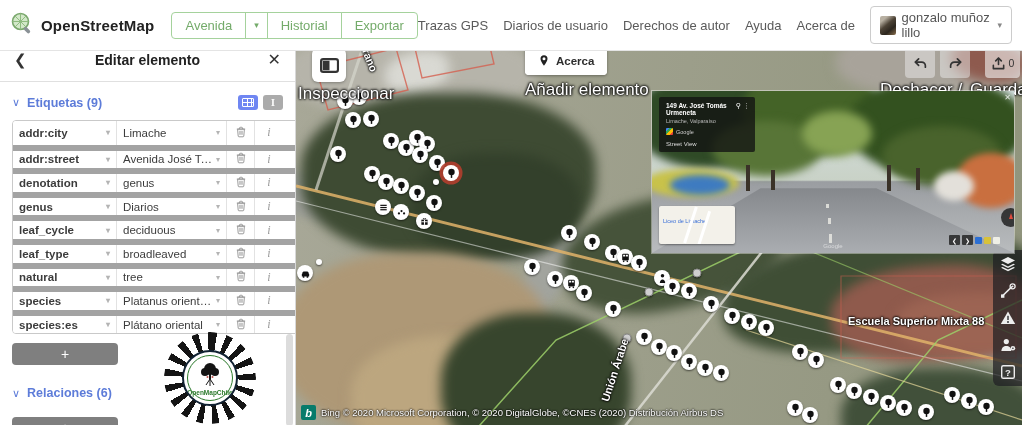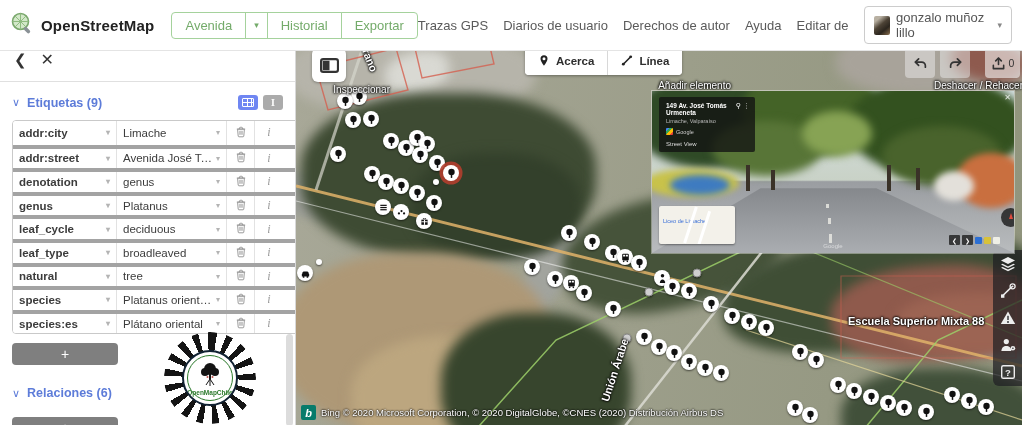--- a/index.html
+++ b/index.html
@@ -40,21 +40,21 @@
   .sec-icons { margin-left:auto; display:flex; gap:5px; }
   .mini-btn { width:20px; height:15px; border-radius:3px; display:flex; align-items:center; justify-content:center; cursor:pointer; }
   .mini-btn.blue { background:#6f86f2; }
   .mini-btn.gray { background:#ababab; }
   .grid-glyph { width:12px; height:9px; border:1px solid #fff; border-radius:1px;
                 background:linear-gradient(#fff,#fff) 0 3px/12px 1px no-repeat,
                            linear-gradient(#fff,#fff) 4px 0/1px 9px no-repeat,
                            linear-gradient(#fff,#fff) 8px 0/1px 9px no-repeat; }
   .ibeam-glyph { color:#fff; font-size:10px; font-family:"Liberation Serif",serif; font-weight:bold; }
   .tag-table { margin:2px 12px 0 12px; width:308px; border:1px solid #c9c9c9; border-radius:4px; overflow:hidden; }
-  .tag-row { display:flex; height:23.6px; border-top:4px solid #a3a3a3; background:#fff; }
+  .tag-row { display:flex; height:23.6px; border-top:6px solid #a3a3a3; background:#fff; }
   .tag-row:first-child { border-top:none; }
   .cell { display:flex; align-items:center; font-size:11.5px; padding:0 6px; position:relative; }
   .keycell { width:104px; border-right:1px solid #e2e2e2; font-weight:bold; color:#3c3c3c; }
   .valcell { width:110px; border-right:1px solid #e2e2e2; color:#3c3c3c; font-weight:normal; }
   .cell .celltext { overflow:hidden; white-space:nowrap; text-overflow:ellipsis; flex:1; }
   .cellcaret { color:#b4b4b4; font-size:8px; margin-left:3px; }
   .rowbtn { width:28px; display:flex; align-items:center; justify-content:center; cursor:pointer; border-right:1px solid #e2e2e2; }
   .rowbtn:last-child { border-right:none; }
   .info-i { font-family:"Liberation Serif",serif; font-style:italic; color:#9a9a9a; font-size:12px; }
   .add-btn { width:106px; height:22px; margin:9px 0 0 12px; background:#7f7f7f; color:#fff; border:none;
@@ -80,22 +80,22 @@
   .markers-layer { pointer-events:none; }
   .marker { position:absolute; width:16px; height:16px; border-radius:50%; background:#fff;
             box-shadow:0 1px 2px rgba(0,0,0,.55); display:flex; align-items:center; justify-content:center;
             transform:translate(-50%,-50%); pointer-events:auto; cursor:pointer; }
   .marker svg { width:11px; height:11px; }
   .marker.selected { box-shadow:0 0 0 3.5px rgba(178,62,45,.9), 0 1px 2px rgba(0,0,0,.5); }
   .marker.vertex { width:9px; height:9px; background:#cfcfcf; border:1.5px solid #8a8a8a; }
   .marker.dot { width:6px; height:6px; }
   .street-label { position:absolute; color:#fff; font-size:11px; font-weight:bold; white-space:nowrap;
                   text-shadow:0 0 2px #000,0 0 2px #000,0 0 3px #000; pointer-events:none; }
-  .maplabel { position:absolute; color:#fff; font-size:10px; text-align:right;
-              text-shadow:0 0 2px #000,0 0 3px #000,0 0 3px #000; pointer-events:none;margin-left:28px; }
+  .maplabel { position:absolute; color:#fff; font-size:17px; text-align:left;
+              text-shadow:0 0 2px #000,0 0 3px #000,0 0 3px #000; pointer-events:none; }
 
   .inspect-btn { position:absolute; left:16px; top:10px; width:34px; height:34px; background:#fff;
                  border:none; border-radius:6px; display:flex; align-items:center; justify-content:center;
                  cursor:pointer; box-shadow:0 1px 3px rgba(0,0,0,.3); z-index:8; }
   .mode-group { position:absolute; left:229px; top:9px; display:flex; background:#fff; border-radius:4px;
                 box-shadow:0 1px 3px rgba(0,0,0,.35); z-index:8; overflow:hidden; }
   .mode-btn { display:flex; align-items:center; gap:6px; padding:0 13px; height:28px; font-size:11.5px;
               font-weight:bold; color:#2f2f2f; background:#fff; border:none; border-left:1px solid #d8d8d8;
               cursor:pointer; font-family:inherit; }
   .mode-btn:first-child { border-left:none; }
@@ -177,33 +177,34 @@
       <button class="gbtn caret-seg">▾</button>
       <button class="gbtn">Historial</button>
       <button class="gbtn last">Exportar</button>
     </nav>
     <div class="topnav">
       <span id="nav-links" style="display:flex;gap:15px;">
           <span class="nav-link">Trazas GPS</span>
           <span class="nav-link">Diarios de usuario</span>
           <span class="nav-link">Derechos de autor</span>
           <span class="nav-link">Ayuda</span>
-          <span class="nav-link">Editar de</span>
+          <span class="nav-link">Acerca de</span>
         </span>
       <div class="userbox">
         <span class="avatar"></span>
         <span class="username">gonzalo muñoz lillo</span>
         <span class="ucaret">▾</span>
       </div>
     </div>
   </header>
 
   <aside class="sidebar">
     <div class="sb-header">
       <span class="sb-back">❮</span>
+      <span class="sb-title">Editar elemento</span>
       <span class="sb-close">✕</span>
     </div>
 
     <div class="section-head">
       <span class="sec-chev">∨</span>
       <span class="sec-label">Etiquetas (9)</span>
       <span class="sec-icons">
         <span class="mini-btn blue">
             <span class="grid-glyph"></span>
           </span>
@@ -273,21 +274,21 @@
           <div class="rowbtn">
             <span class="info-i">i</span>
           </div>
         </div>
         <div class="tag-row">
           <div class="cell keycell">
             <span class="celltext">genus</span>
             <span class="cellcaret">▾</span>
           </div>
           <div class="cell valcell">
-            <span class="celltext">Platanus</span>
+            <span class="celltext">Diarios</span>
             <span class="cellcaret">▾</span>
           </div>
           <div class="rowbtn">
             <span><svg width="12" height="13" viewBox="0 0 12 12">
                 <path d="M2.6 3.6h6.8l-.6 7a.8.8 0 0 1-.8.7H4a.8.8 0 0 1-.8-.7z" fill="none" stroke="#9a9a9a" stroke-width="1"></path>
                 <path d="M1.8 3.6h8.4M4.5 3.6V2.5c0-.4.3-.7.7-.7h1.6c.4 0 .7.3.7.7v1.1" fill="none" stroke="#9a9a9a" stroke-width="1"></path>
                 <path d="M4.8 5.3v4M6 5.3v4M7.2 5.3v4" stroke="#9a9a9a" stroke-width=".8"></path>
               </svg></span>
           </div>
           <div class="rowbtn">
@@ -830,28 +831,20 @@
       </svg>
     </button>
     <div class="maplabel" style="left:2px;top:46px;width:64px;">Inspeccionar</div>
 
     <div class="mode-group" id="mode-group">
         <button class="mode-btn">
           <span><svg width="12" height="13" viewBox="0 0 12 12">
               <path d="M6 .8A3.5 3.5 0 0 0 2.5 4.3C2.5 7 6 11.2 6 11.2s3.5-4.2 3.5-6.9A3.5 3.5 0 0 0 6 .8zm0 5a1.5 1.5 0 1 1 0-3 1.5 1.5 0 0 1 0 3z" fill="#222"></path>
             </svg></span>
           <span>Acerca</span>
-        </button>
-        <button class="mode-btn">
-          <span><svg width="12" height="13" viewBox="0 0 12 12">
-              <path d="M2.3 9.7L9.7 2.3" stroke="#222" stroke-width="1.6" stroke-linecap="round"></path>
-              <circle cx="2.3" cy="9.7" r="1.4" fill="#222"></circle>
-              <circle cx="9.7" cy="2.3" r="1.4" fill="#222"></circle>
-            </svg></span>
-          <span>Línea</span>
         </button>
       </div>
     <div class="maplabel" style="left:229px;top:42px;width:178px;">Añadir elemento</div>
 
     <button class="hud-btn" style="left:609px;width:30px;">
       <svg viewBox="0 0 16 16">
         <path d="M6 3L2.5 6.5 6 10" fill="none" stroke="#333" stroke-width="1.8" stroke-linecap="round" stroke-linejoin="round"></path>
         <path d="M2.8 6.5h6.4a4 4 0 0 1 4 4v1.5" fill="none" stroke="#333" stroke-width="1.8" stroke-linecap="round"></path>
       </svg>
     </button>

